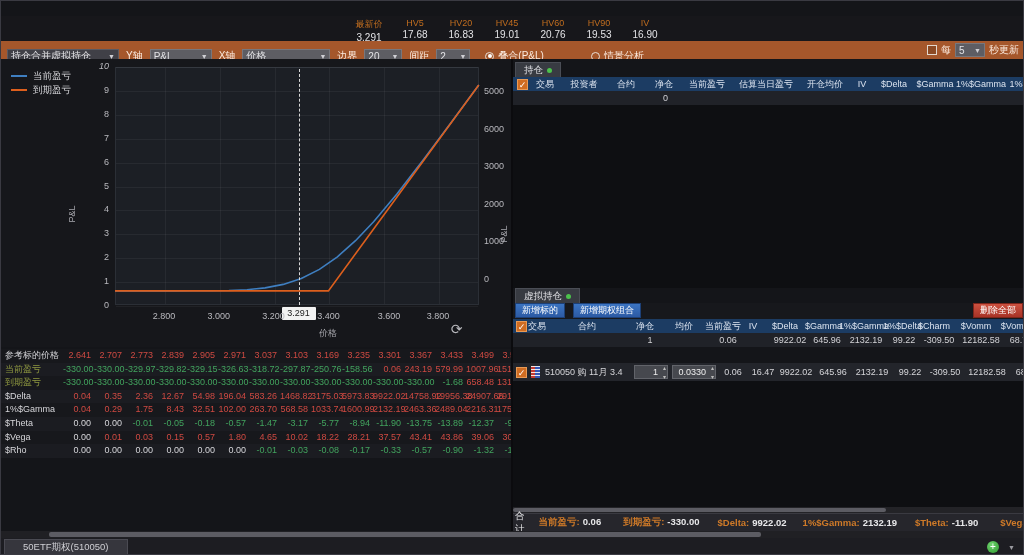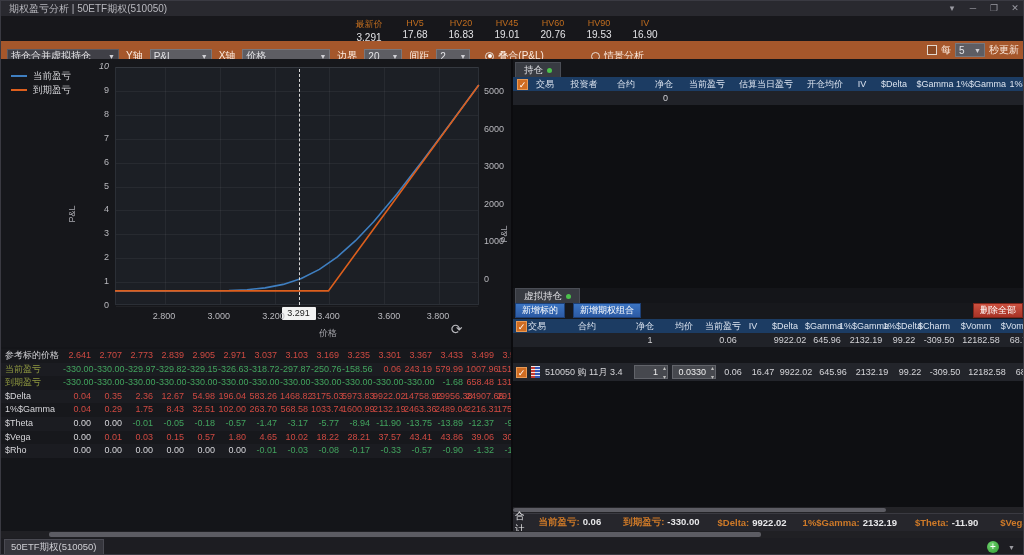--- a/index.html
+++ b/index.html
@@ -99,40 +99,31 @@
   .hsb .thumb { position:absolute; top:1px; height:4px; background:#5c5c63; border-radius:2px; }
   .totals { position:absolute; left:0; top:454px; width:512px; height:18px; background:#26262c;
             border-top:1px solid #3a3a41; display:flex; align-items:center; font-size:9.5px; }
   .totals .tl { color:#cf7a28; } .totals .tv { color:#e8e8ea; margin-left:3px; }
   .titem { display:flex; margin-right:0; white-space:nowrap;font-weight:bold; }
   
   .mainhsb { position:absolute; left:0; top:530px; width:1024px; height:7px; background:#202024; }
   .mainhsb .thumb { position:absolute; top:1px; height:5px; background:#5c5c63; border-radius:2px; }
   .statusbar { position:absolute; left:0; top:537px; width:1024px; height:18px; background:#1d1d22; }
   .stab { position:absolute; left:3px; top:1px; height:16px; background:#36363d; border:1px solid #4a4a52;
-          display:inline-flex; align-items:center; padding:0 6px; font-size:9.5px; color:#cfcfd4; }
+          display:inline-flex; align-items:center; padding:0 18px; font-size:9.5px; color:#cfcfd4; }
   .plusbtn { position:absolute; right:26px; top:3px; width:12px; height:12px; border-radius:50%;
              background:radial-gradient(circle at 35% 30%, #6fd36f, #2f9a2f); color:#fff; font-size:10px;
              line-height:11px; text-align:center; cursor:pointer; }
   .pluscaret { position:absolute; right:10px; top:6px; font-size:7px; color:#9a9aa0; }
 </style>
 </head>
 <body>
 
 <div id="app">
 
-  <div class="titlebar">
-    <span class="title">期权盈亏分析 | 50ETF期权(510050)</span>
-    <div class="winctl">
-      <span>▾</span>
-      <span>─</span>
-      <span>❐</span>
-      <span>✕</span>
-    </div>
-  </div>
 
   <div class="statsbar">
     <div class="stats" id="stats-host">
         <div class="stat">
           <div class="sl">最新价</div>
           <div class="sv">3.291</div>
         </div>
         <div class="stat">
           <div class="sl">HV5</div>
           <div class="sv">17.68</div>

